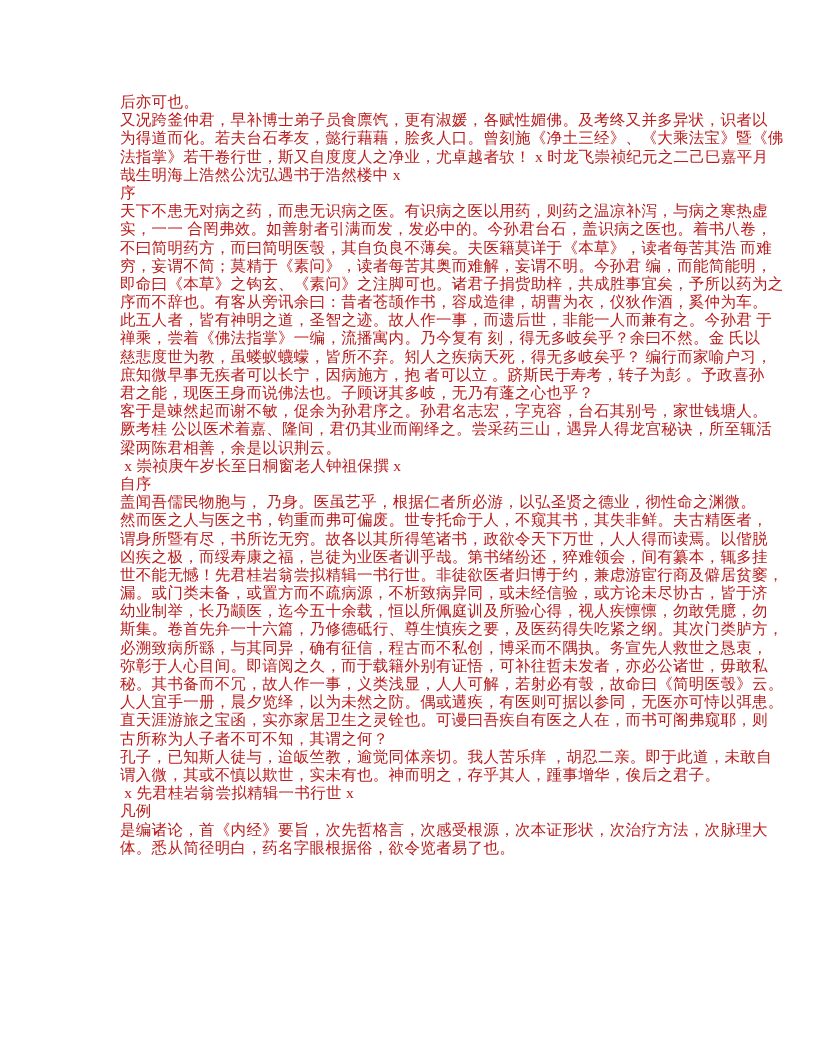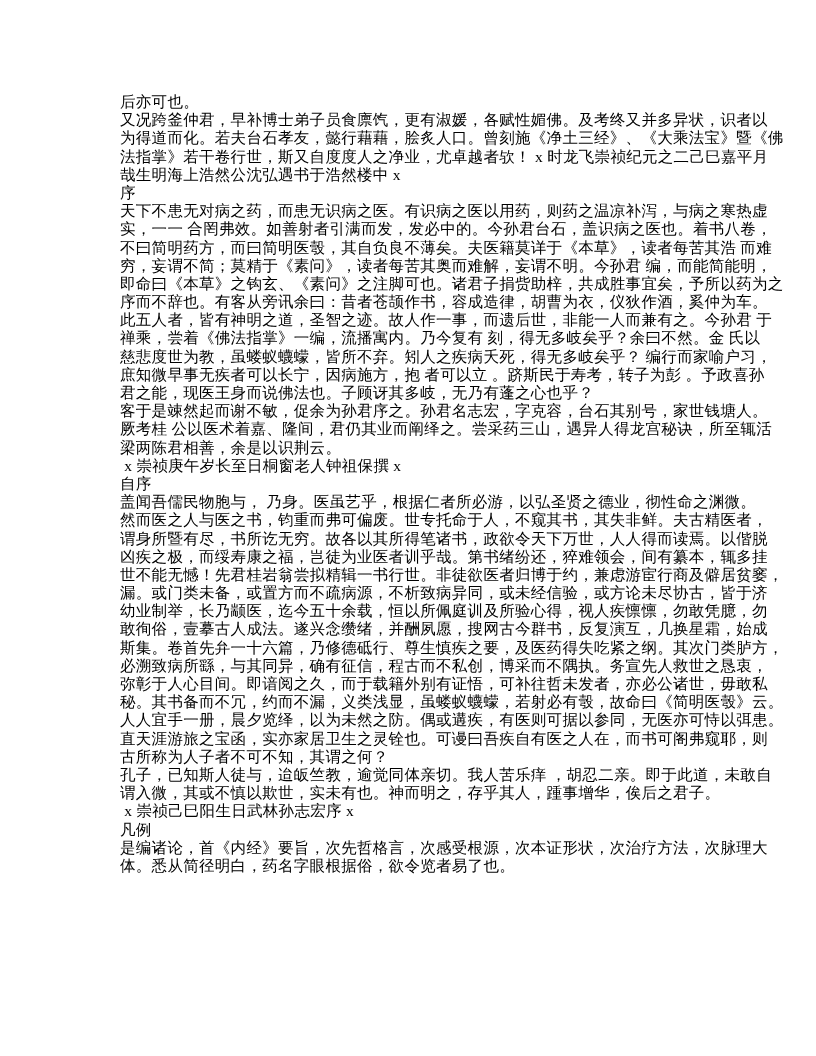--- a/index.html
+++ b/index.html
@@ -18,21 +18,21 @@
       left: 120px;
       top: 93px;
       width: 580px;
     }
     .line {
       display: block;
       height: 18.2px;
       line-height: 18.2px;
       font-family: "Liberation Serif", "DejaVu Serif", serif;
       font-size: 15.5px;
-      color: #000000;
+      color: #b91c1c;
       white-space: pre;
       letter-spacing: 0.3px;
     }
   </style>
 </head>
 <body>
 
 <div class="page">
   <span class="line">后亦可也。</span>
   <span class="line">又况跨釜仲君，早补博士弟子员食廪饩，更有淑媛，各赋性媚佛。及考终又并多异状，识者以</span>
@@ -56,27 +56,26 @@
   <span class="line">梁两陈君相善，余是以识荆云。</span>
   <span class="line"> x 崇祯庚午岁长至日桐窗老人钟祖保撰 x</span>
   <span class="line">自序</span>
   <span class="line">盖闻吾儒民物胞与， 乃身。医虽艺乎，根据仁者所必游，以弘圣贤之德业，彻性命之渊微。</span>
   <span class="line">然而医之人与医之书，钧重而弗可偏废。世专托命于人，不窥其书，其失非鲜。夫古精医者，</span>
   <span class="line">谓身所暨有尽，书所讫无穷。故各以其所得笔诸书，政欲令天下万世，人人得而读焉。以偕脱</span>
   <span class="line">凶疾之极，而绥寿康之福，岂徒为业医者训乎哉。第书绪纷还，猝难领会，间有纂本，辄多挂</span>
   <span class="line">世不能无憾！先君桂岩翁尝拟精辑一书行世。非徒欲医者归博于约，兼虑游宦行商及僻居贫窭，</span>
   <span class="line">漏。或门类未备，或置方而不疏病源，不析致病异同，或未经信验，或方论未尽协古，皆于济</span>
   <span class="line">幼业制举，长乃颛医，迄今五十余载，恒以所佩庭训及所验心得，视人疾懔懔，勿敢凭臆，勿</span>
-  <span class="line">敢徇俗，壹摹古人成法。遂兴念缵绪，并酬夙愿，搜网古今群书，反复演互，几换星霜，始成</span>
   <span class="line">斯集。卷首先弁一十六篇，乃修德砥行、尊生慎疾之要，及医药得失吃紧之纲。其次门类胪方，</span>
   <span class="line">必溯致病所繇，与其同异，确有征信，程古而不私创，博采而不隅执。务宣先人救世之恳衷，</span>
   <span class="line">弥彰于人心目间。即谙阅之久，而于载籍外别有证悟，可补往哲未发者，亦必公诸世，毋敢私</span>
-  <span class="line">秘。其书备而不冗，约而不漏，义类浅显，虽蝼蚁蠛蠓，若射必有彀，故命曰《简明医彀》云。</span>
+  <span class="line">秘。其书备而不冗，故人作一事，义类浅显，人人可解，若射必有彀，故命曰《简明医彀》云。</span>
   <span class="line">人人宜手一册，晨夕览绎，以为未然之防。偶或遘疾，有医则可据以参同，无医亦可恃以弭患。</span>
   <span class="line">直天涯游旅之宝函，实亦家居卫生之灵铨也。可谩曰吾疾自有医之人在，而书可阁弗窥耶，则</span>
   <span class="line">古所称为人子者不可不知，其谓之何？</span>
   <span class="line">孔子，已知斯人徒与，迨皈竺教，逾觉同体亲切。我人苦乐痒 ，胡忍二亲。即于此道，未敢自</span>
   <span class="line">谓入微，其或不慎以欺世，实未有也。神而明之，存乎其人，踵事增华，俟后之君子。</span>
-  <span class="line"> x 崇祯己巳阳生日武林孙志宏序 x</span>
+  <span class="line"> x 先君桂岩翁尝拟精辑一书行世 x</span>
   <span class="line">凡例</span>
   <span class="line">是编诸论，首《内经》要旨，次先哲格言，次感受根源，次本证形状，次治疗方法，次脉理大</span>
   <span class="line">体。悉从简径明白，药名字眼根据俗，欲令览者易了也。</span>
 </div>
 
 </body></html>

